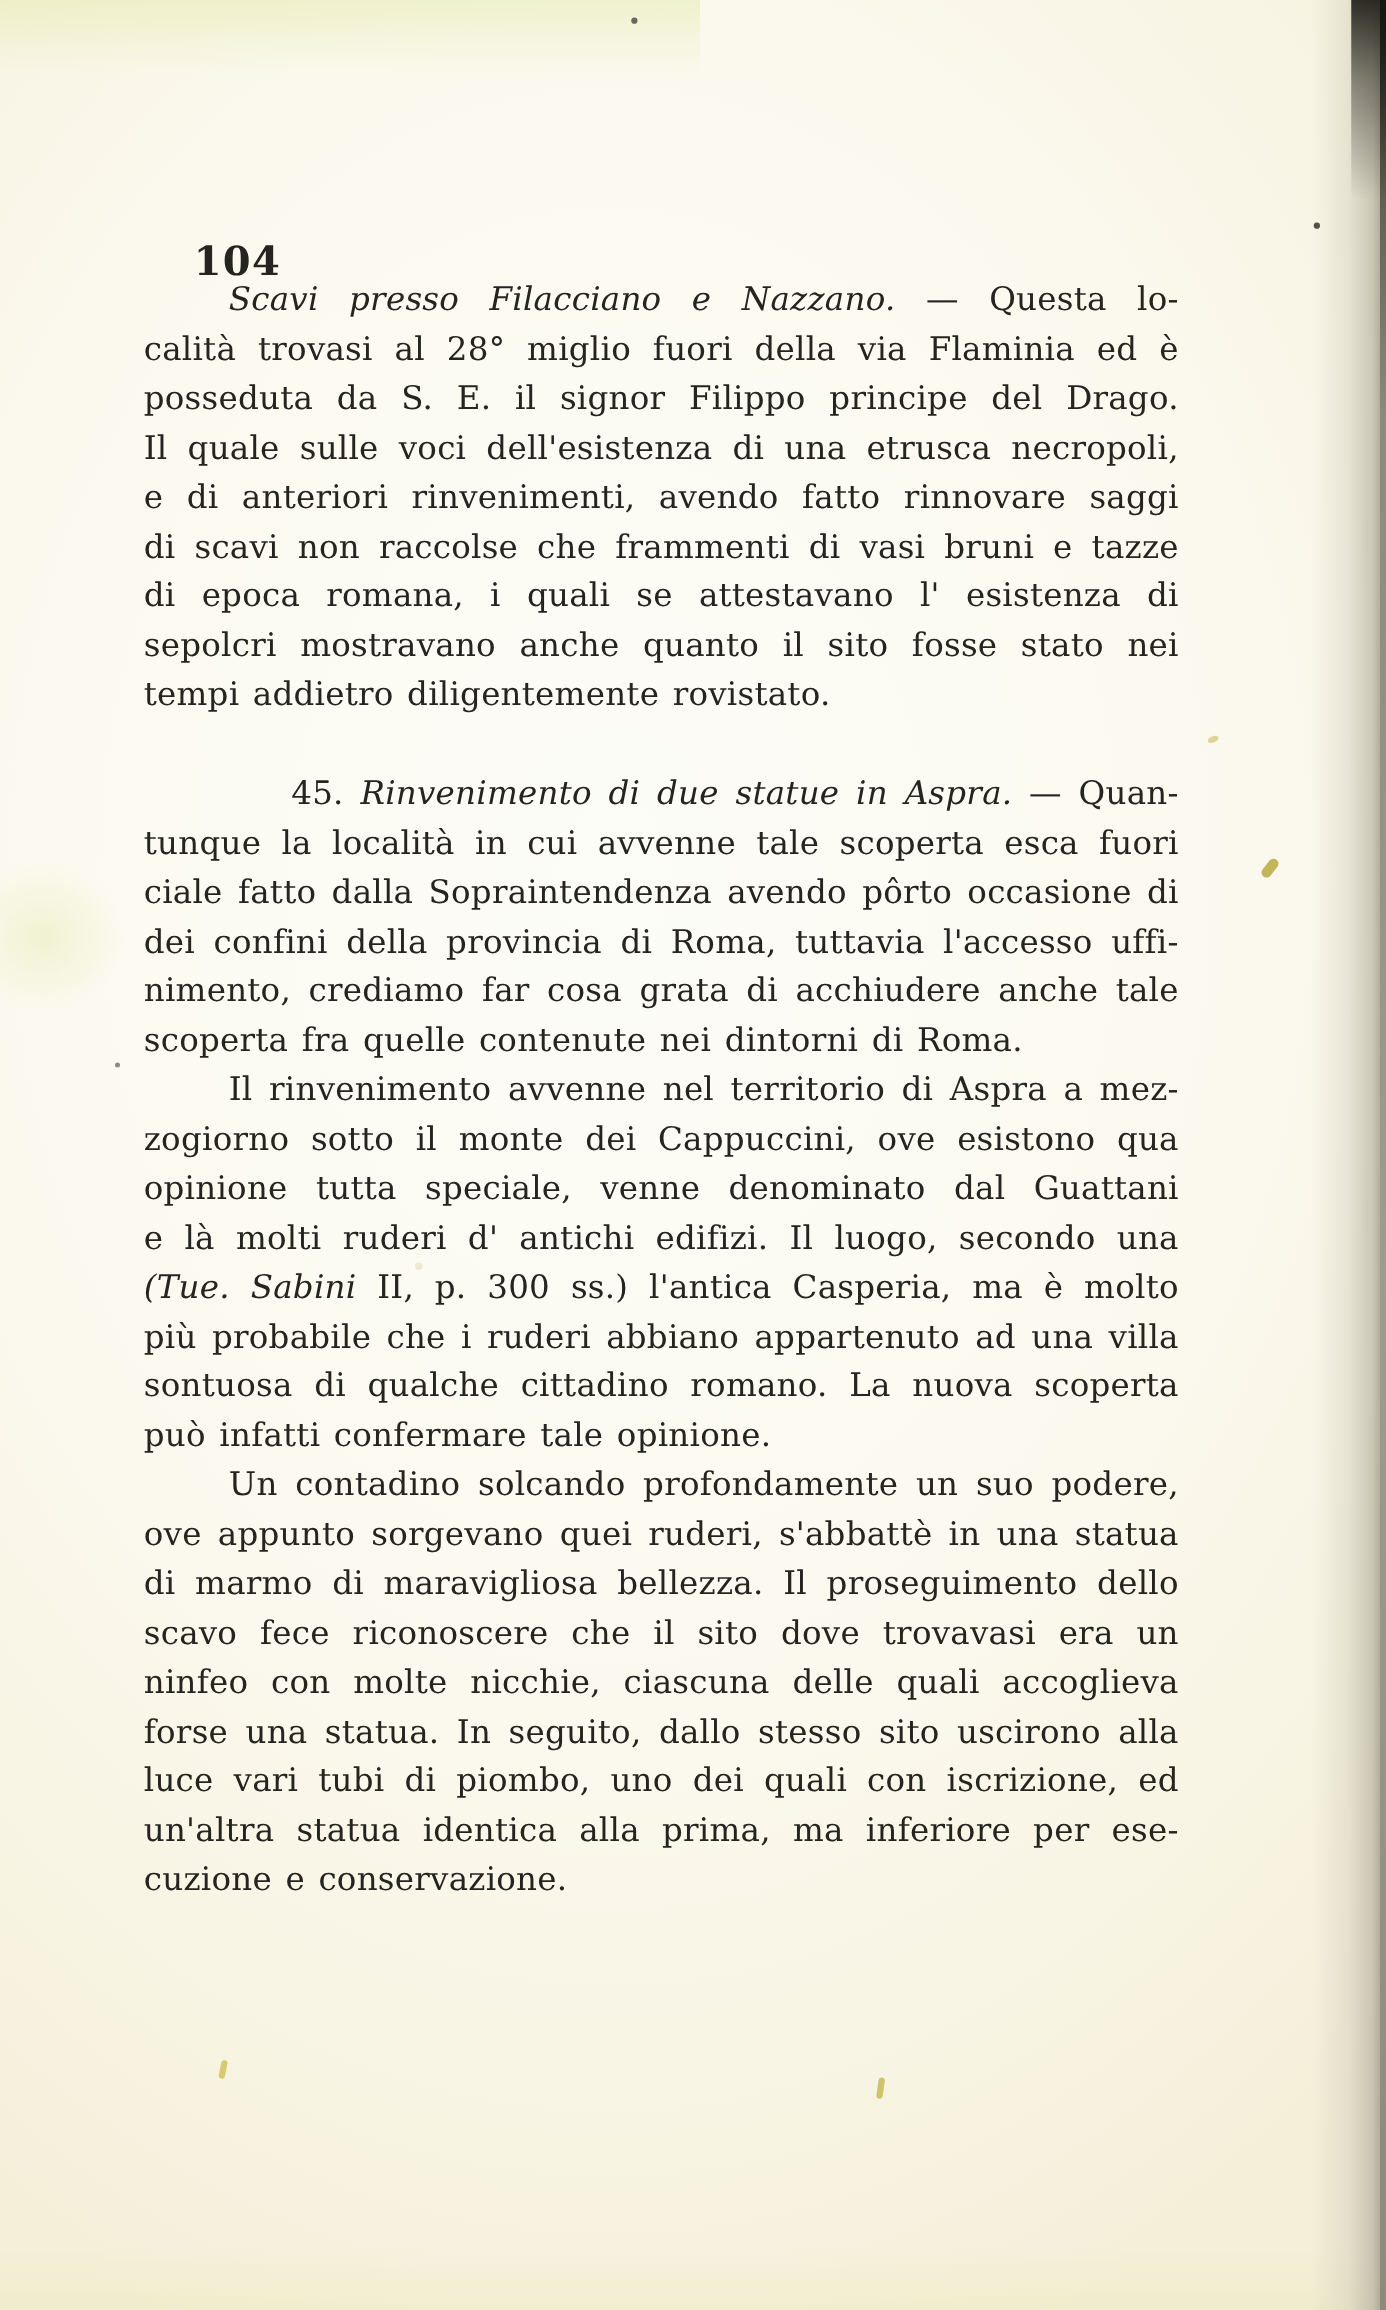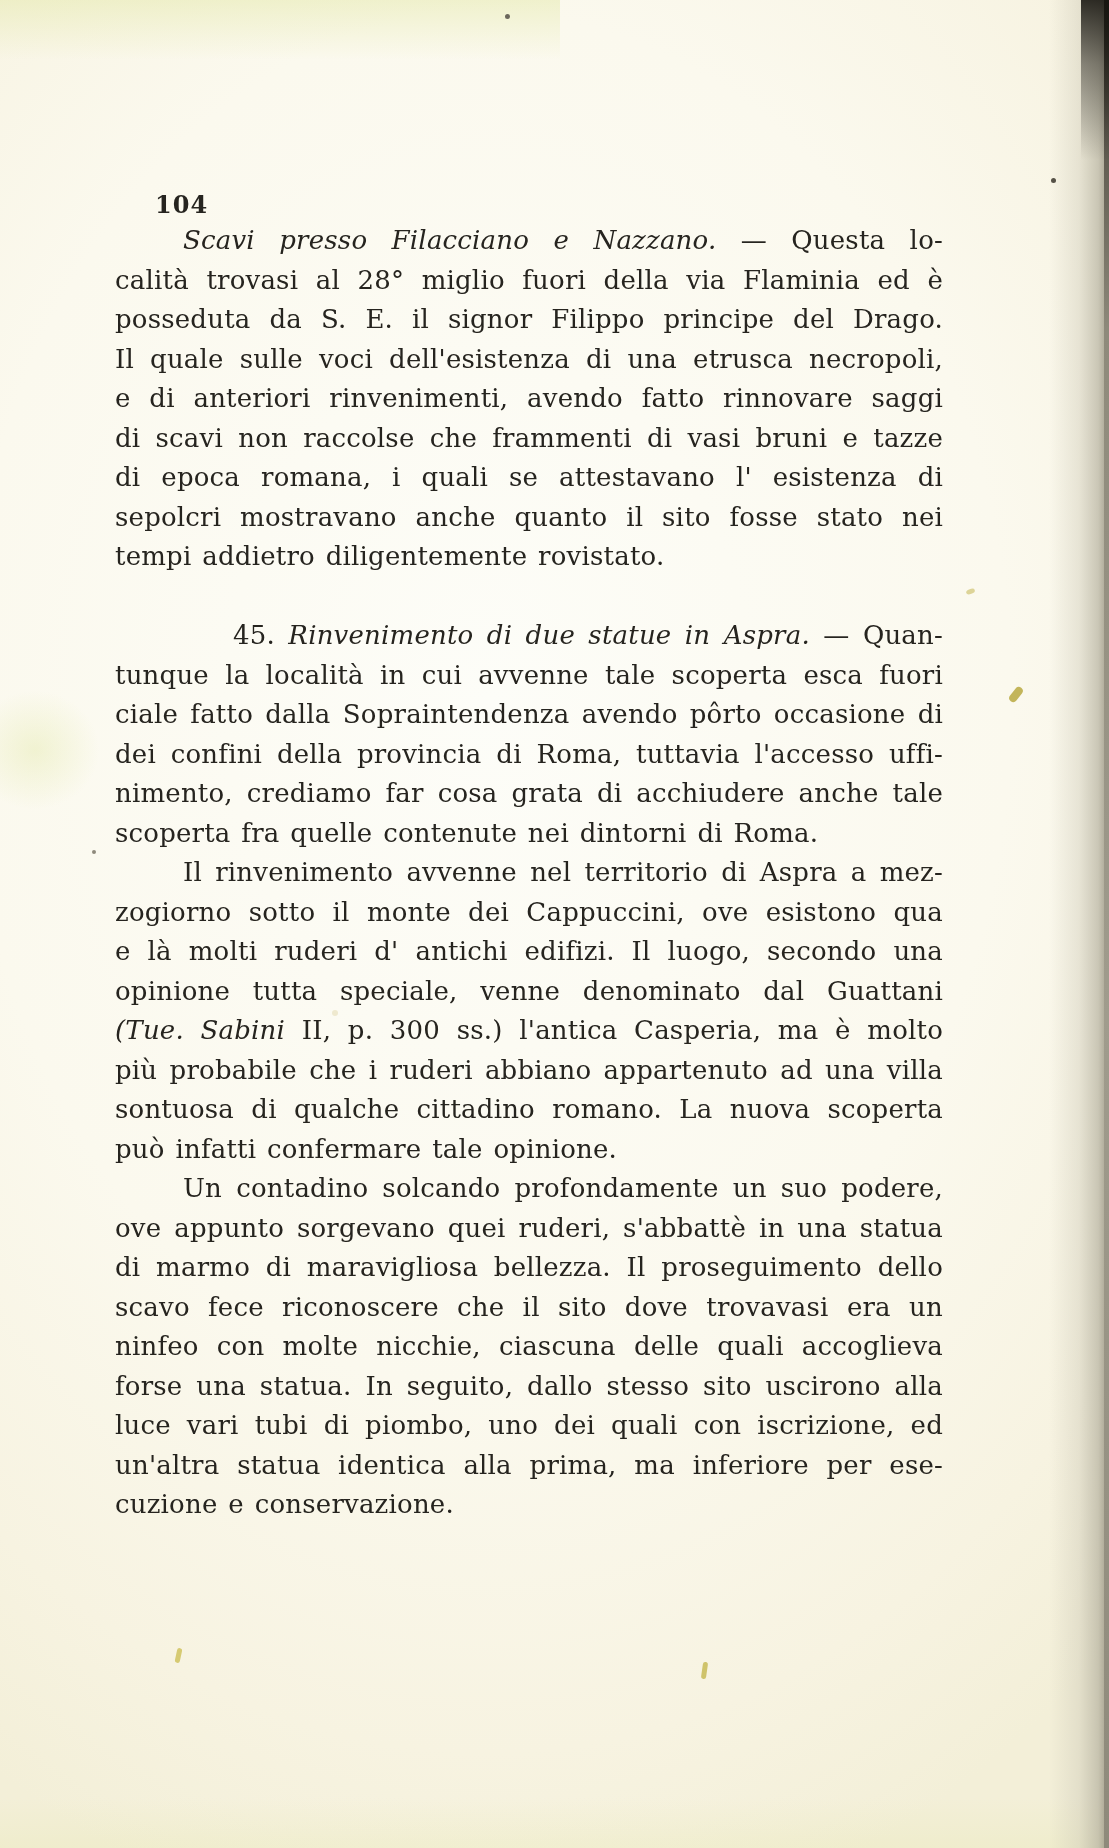--- a/index.html
+++ b/index.html
@@ -39,21 +39,21 @@
   .right-edge-line {
     position:absolute; right:0; top:0; bottom:0; width:5px;
     background:linear-gradient(to bottom, #211f18 0%, #5a564b 7%, #8e8a7b 18%, #a09c8d 55%, #8e8a7b 100%);
   }
   .corner-dark {
     position:absolute; right:0; top:0; width:28px; height:160px;
     background:linear-gradient(to bottom, rgba(22,20,15,0.88) 0%, rgba(22,20,15,0.45) 40%, rgba(22,20,15,0) 100%);
   }
   .page-number {
     position:absolute; left:155px; top:190px;
-    font-size:24px; font-weight:700; letter-spacing:1px; color:#26241f;
+    font-size:32px; font-weight:700; letter-spacing:1px; color:#26241f;
   }
   .text-block {
     position:absolute; left:115px; top:221px; width:828px;
     font-size:26px; line-height:39.5px; color:#26241f;
     word-spacing:0.09em; letter-spacing:0.2px;
   }
   .line { text-align:justify; }
   .line.j { text-align-last:justify; }
   .ind    { text-indent:68px; }
   .ind-lg { text-indent:118px; }
@@ -100,22 +100,22 @@
         <div class="line j ind-lg"><span>45. </span><span class="it">Rinvenimento di due statue in Aspra.</span><span> — Quan-</span></div>
         <div class="line j"><span>tunque la località in cui avvenne tale scoperta esca fuori</span></div>
         <div class="line j"><span>ciale fatto dalla Sopraintendenza avendo pôrto occasione di</span></div>
         <div class="line j"><span>dei confini della provincia di Roma, tuttavia l'accesso uffi-</span></div>
         <div class="line j"><span>nimento, crediamo far cosa grata di acchiudere anche tale</span></div>
         <div class="line"><span>scoperta fra quelle contenute nei dintorni di Roma.</span></div>
       </div>
       <div class="paragraph">
         <div class="line j ind"><span>Il rinvenimento avvenne nel territorio di Aspra a mez-</span></div>
         <div class="line j"><span>zogiorno sotto il monte dei Cappuccini, ove esistono qua</span></div>
+        <div class="line j"><span>opinione tutta speciale, venne denominato dal Guattani</span></div>
         <div class="line j"><span>e là molti ruderi d' antichi edifizi. Il luogo, secondo una</span></div>
-        <div class="line j"><span>opinione tutta speciale, venne denominato dal Guattani</span></div>
         <div class="line j"><span class="it">(Tue. Sabini</span><span> II, p. 300 ss.) l'antica Casperia, ma è molto</span></div>
         <div class="line j"><span>più probabile che i ruderi abbiano appartenuto ad una villa</span></div>
         <div class="line j"><span>sontuosa di qualche cittadino romano. La nuova scoperta</span></div>
         <div class="line"><span>può infatti confermare tale opinione.</span></div>
       </div>
       <div class="paragraph">
         <div class="line j ind"><span>Un contadino solcando profondamente un suo podere,</span></div>
         <div class="line j"><span>ove appunto sorgevano quei ruderi, s'abbattè in una statua</span></div>
         <div class="line j"><span>di marmo di maravigliosa bellezza. Il proseguimento dello</span></div>
         <div class="line j"><span>scavo fece riconoscere che il sito dove trovavasi era un</span></div>

